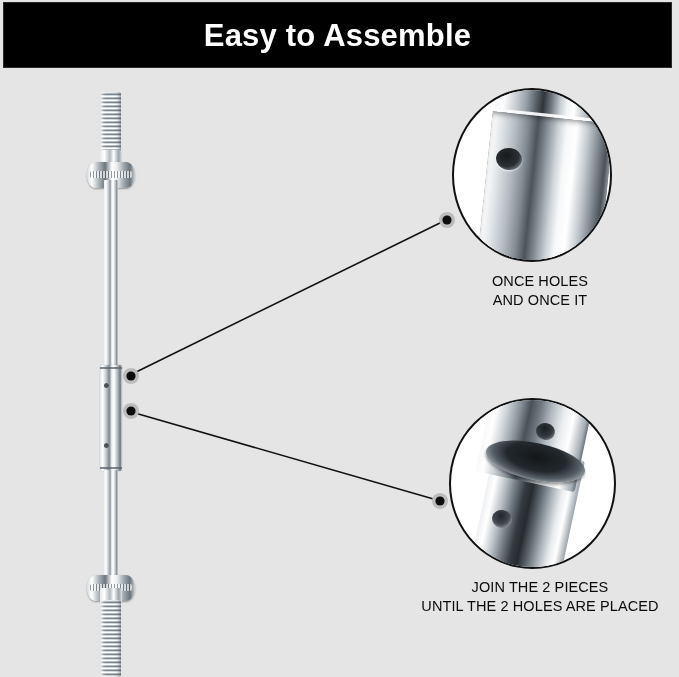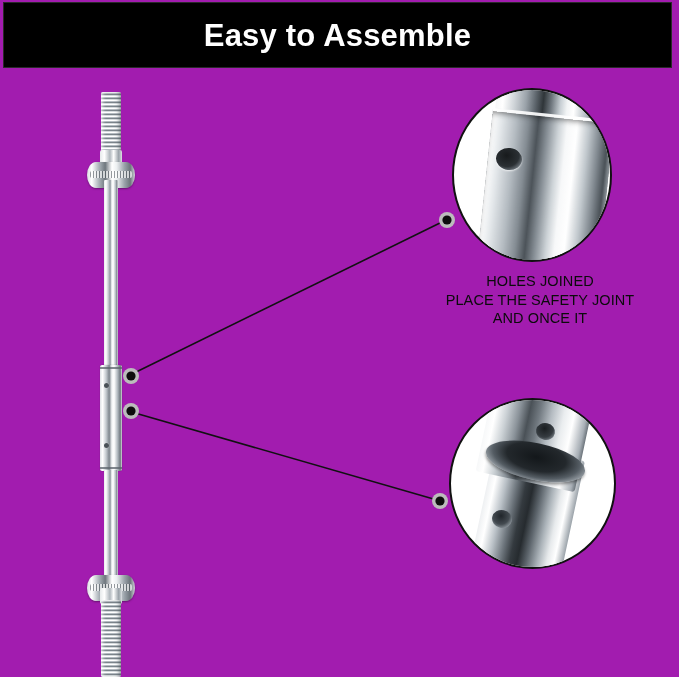--- a/index.html
+++ b/index.html
@@ -8,21 +8,21 @@
     padding: 0;
     background: #ffffff;
   }
   body {
     font-family: "Liberation Sans", sans-serif;
   }
   #page {
     position: relative;
     width: 679px;
     height: 677px;
-    background: #a21caf;
+    background: #e5e5e5;
     overflow: hidden;
   }
 
   
   .header-bar {
     position: absolute;
     left: 3px;
     top: 2px;
     width: 669px;
     height: 66px;
@@ -424,27 +424,30 @@
     </g>
   </svg>
 
   <div class="zoom-circle zoom-top">
     <div class="tube-a"></div>
     <div class="tube-a-collar"></div>
     <div class="tube-a-hole"></div>
   </div>
 
   <div class="caption caption-top">
-    <div>HOLES JOINED</div>
-    <div>PLACE THE SAFETY JOINT</div>
+    <div>ONCE HOLES</div>
     <div>AND ONCE IT</div>
   </div>
 
   <div class="zoom-circle zoom-bottom">
     <div class="tube-b-lower"></div>
     <div class="tube-b-upper"></div>
     <div class="tube-b-rim"></div>
     <div class="tube-b-hole-upper"></div>
     <div class="tube-b-hole-lower"></div>
   </div>
 
+  <div class="caption caption-bottom">
+    <div>JOIN THE 2 PIECES</div>
+    <div>UNTIL THE 2 HOLES ARE PLACED</div>
+  </div>
 
 </div>
 
 </body></html>

